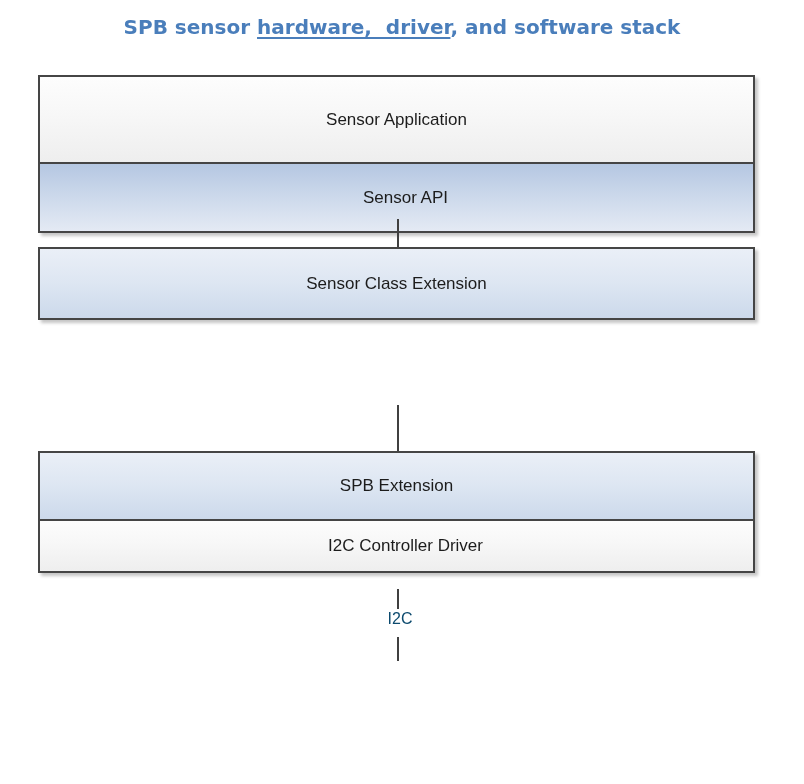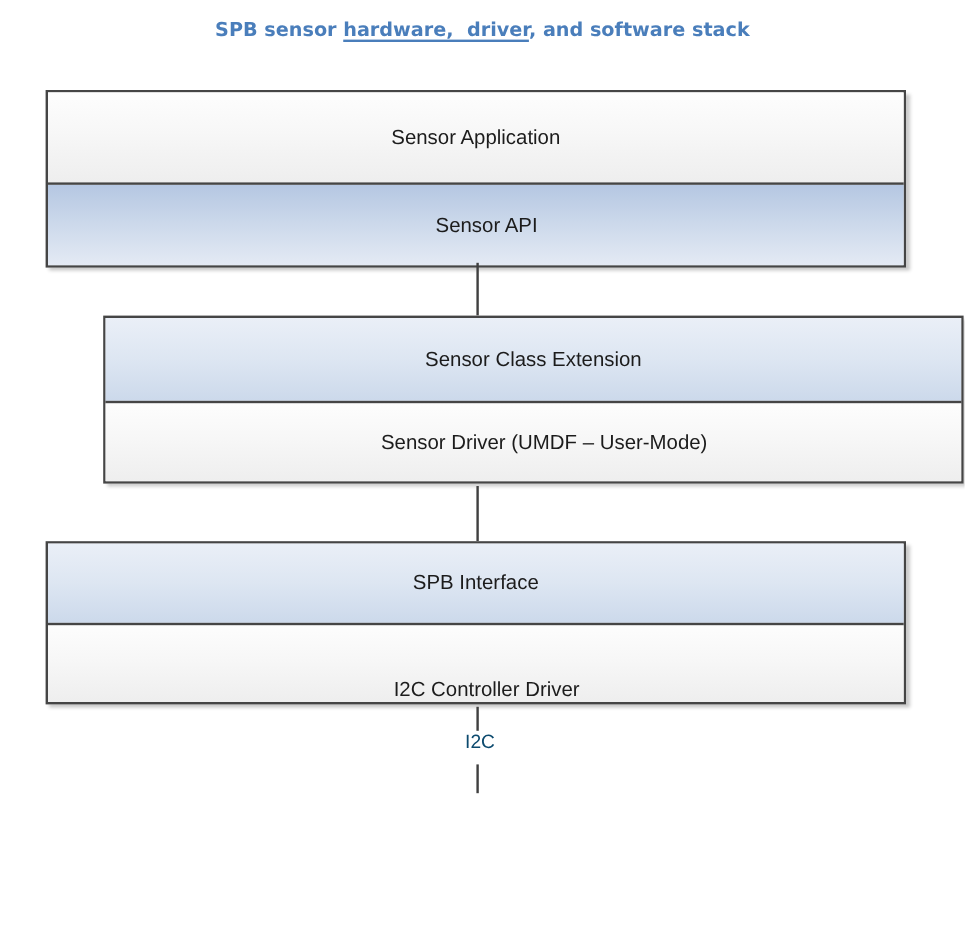--- a/index.html
+++ b/index.html
@@ -16,21 +16,21 @@
     overflow: hidden;
   }
   .title {
     position: absolute;
     top: 15px;
     left: 0;
     width: 804px;
     text-align: center;
     font-family: "DejaVu Sans", sans-serif;
     font-weight: bold;
-    font-size: 16px;
+    font-size: 20px;
     color: #4a7ebb;
     white-space: pre;
     letter-spacing: 0px;
   }
   .title .u {
     text-decoration: underline;
     text-decoration-thickness: 2px;
     text-underline-offset: 3px;
   }
   .group {
@@ -57,28 +57,28 @@
   .fill-plain {
     background: linear-gradient(180deg, #fdfdfd 0%, #f7f7f7 45%, #eeeeee 100%);
   }
   .fill-blue-a {
     background: linear-gradient(180deg, #b5c7e2 0%, #cfdbec 55%, #e4eaf4 100%);
   }
   .fill-blue-b {
     background: linear-gradient(180deg, #eaeff7 0%, #dde6f2 50%, #ccd9eb 100%);
   }
   .g1 { top: 75px; }
-  .g1 .r1 { height: 75px; }
+  .g1 .r1 { height: 85px; }
   .g1 .r2 { height: 69px; }
-  .g2 { top: 263px; margin-left: 48px; }
+  .g2 { top: 247px; }
   .g2 .r1 { height: 69px; }
   .g2 .r2 { height: 67px; }
   .g3 { top: 451px; }
   .g3 .r1 { height: 66px; }
-  .g3 .r2 { height: 66px; align-items: flex-end; }
+  .g3 .r2 { height: 52px; }
   .als { top: 661px; }
   .als .row { height: 95px; }
   .conn {
     position: absolute;
     left: 397px;
     width: 2px;
     background: #404040;
   }
   .c1 { top: 219px; height: 44px; }
   .c2 { top: 405px; height: 46px; }
@@ -109,30 +109,27 @@
       <span>Sensor API</span>
     </div>
   </div>
 
   <div class="conn c1"></div>
 
   <div class="group g2">
     <div class="row r1 fill-blue-b">
       <span>Sensor Class Extension</span>
     </div>
-    <div class="row r2 fill-plain">
-      <span>Sensor Driver (UMDF – User-Mode)</span>
-    </div>
   </div>
 
   <div class="conn c2"></div>
 
   <div class="group g3">
     <div class="row r1 fill-blue-b">
-      <span>SPB Interface</span>
+      <span>SPB Extension</span>
     </div>
     <div class="row r2 fill-plain">
       <span>I2C Controller Driver</span>
     </div>
   </div>
 
   <div class="conn c3"></div>
 
   <div class="bus-label">I2C</div>
 

